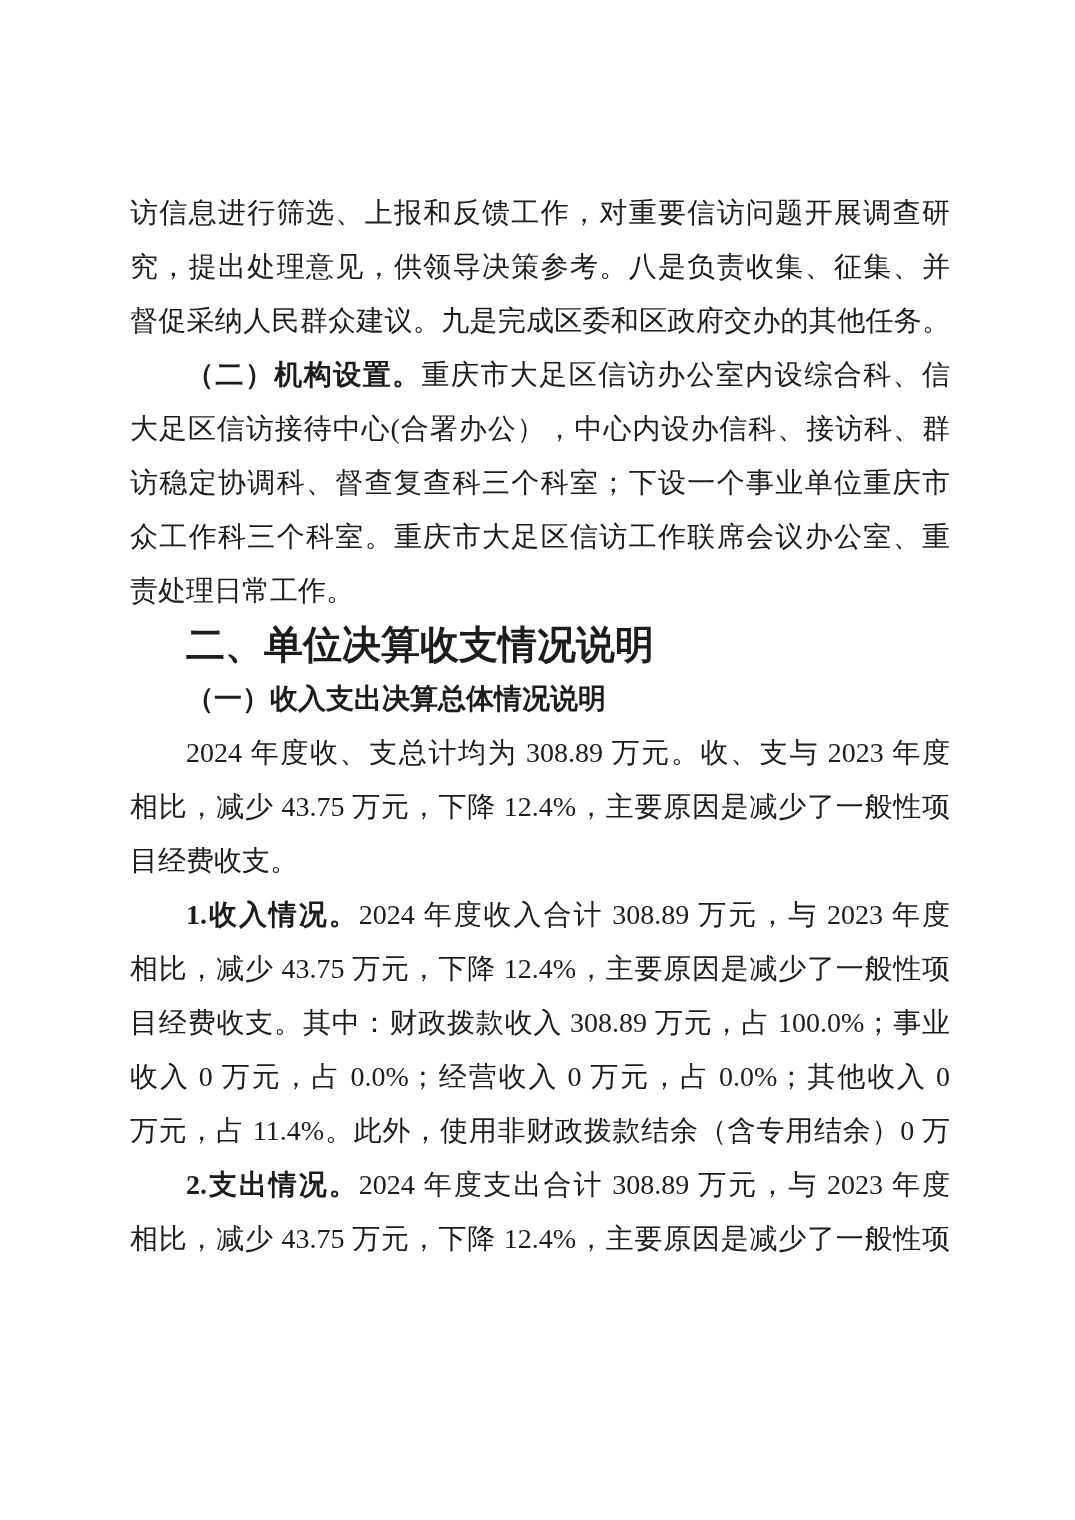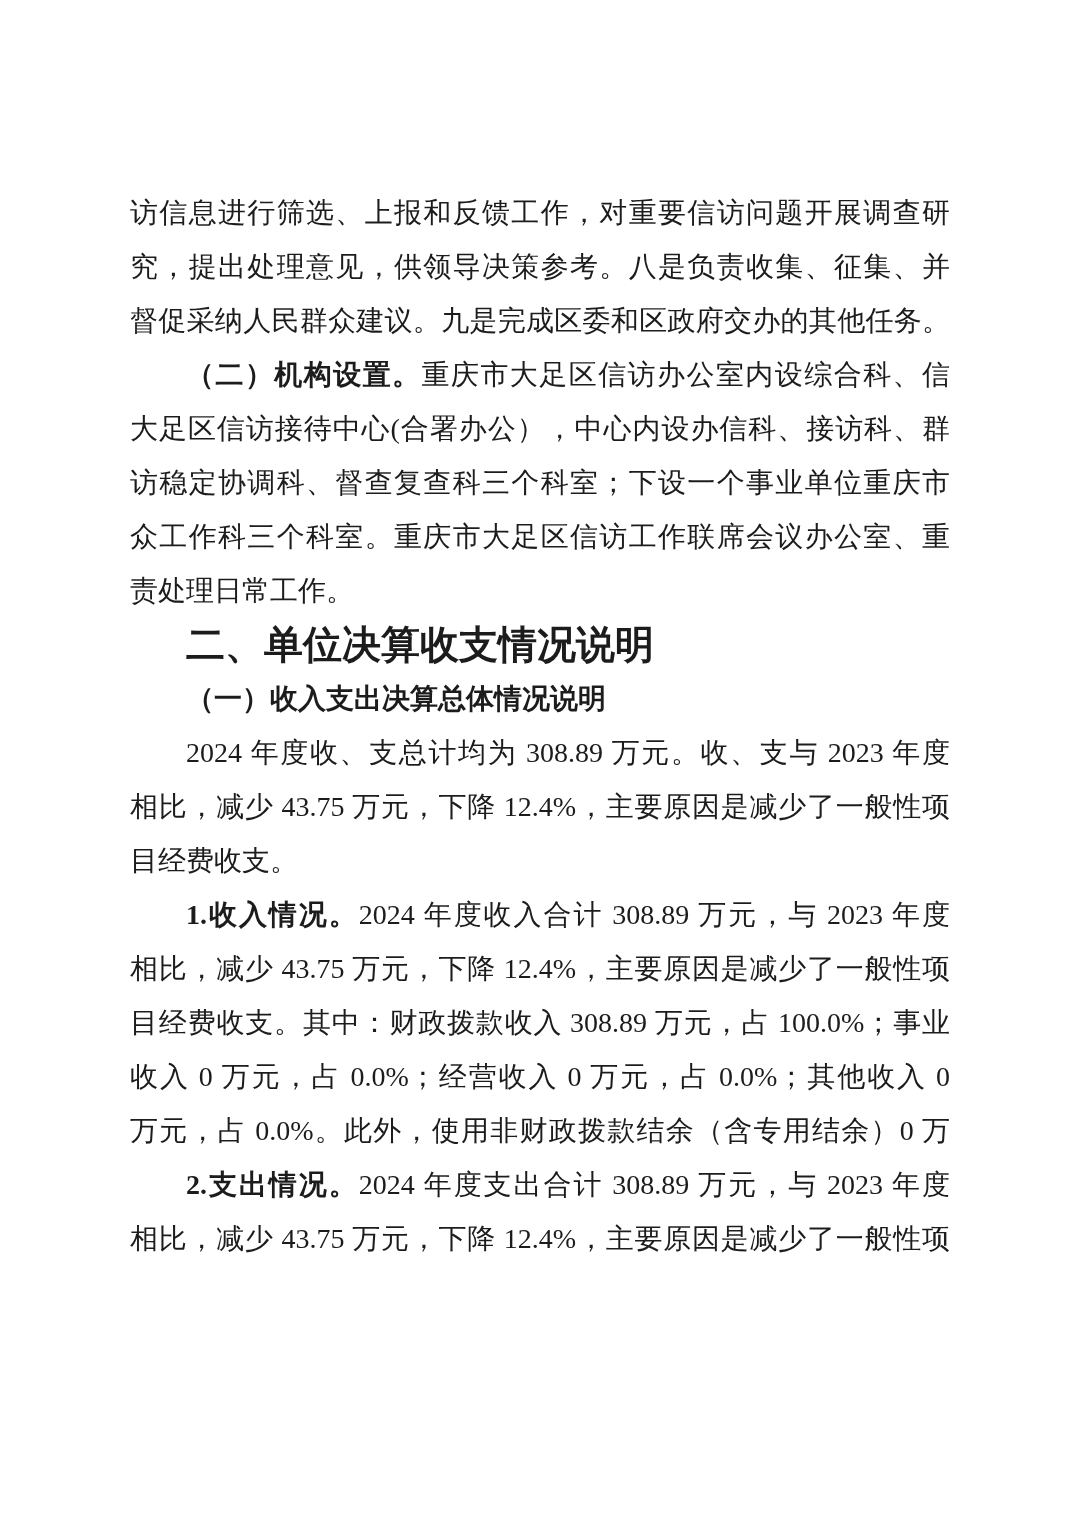--- a/index.html
+++ b/index.html
@@ -87,21 +87,21 @@
     <div class="line h-sub indent">（一）收入支出决算总体情况说明</div>
 
     <div class="line indent">2024 年度收、支总计均为 308.89 万元。收、支与 2023 年度</div>
     <div class="line">相比，减少 43.75 万元，下降 12.4%，主要原因是减少了一般性项</div>
     <div class="line left">目经费收支。</div>
 
     <div class="line indent"><span class="b">1.收入情况。</span><span>2024 年度收入合计 308.89 万元，与 2023 年度</span></div>
     <div class="line">相比，减少 43.75 万元，下降 12.4%，主要原因是减少了一般性项</div>
     <div class="line">目经费收支。其中：财政拨款收入 308.89 万元，占 100.0%；事业</div>
     <div class="line">收入 0 万元，占 0.0%；经营收入 0 万元，占 0.0%；其他收入 0</div>
-    <div class="line">万元，占 0.0%。此外，使用非财政拨款结余（含专用结余）0 万</div>
+    <div class="line">万元，占 11.4%。此外，使用非财政拨款结余（含专用结余）0 万</div>
 
     <div class="line indent"><span class="b">2.支出情况。</span><span>2024 年度支出合计 308.89 万元，与 2023 年度</span></div>
     <div class="line">相比，减少 43.75 万元，下降 12.4%，主要原因是减少了一般性项</div>
 
   </div>
 
   <div class="footer">- 2 -</div>
 </div>
 
 </body></html>

